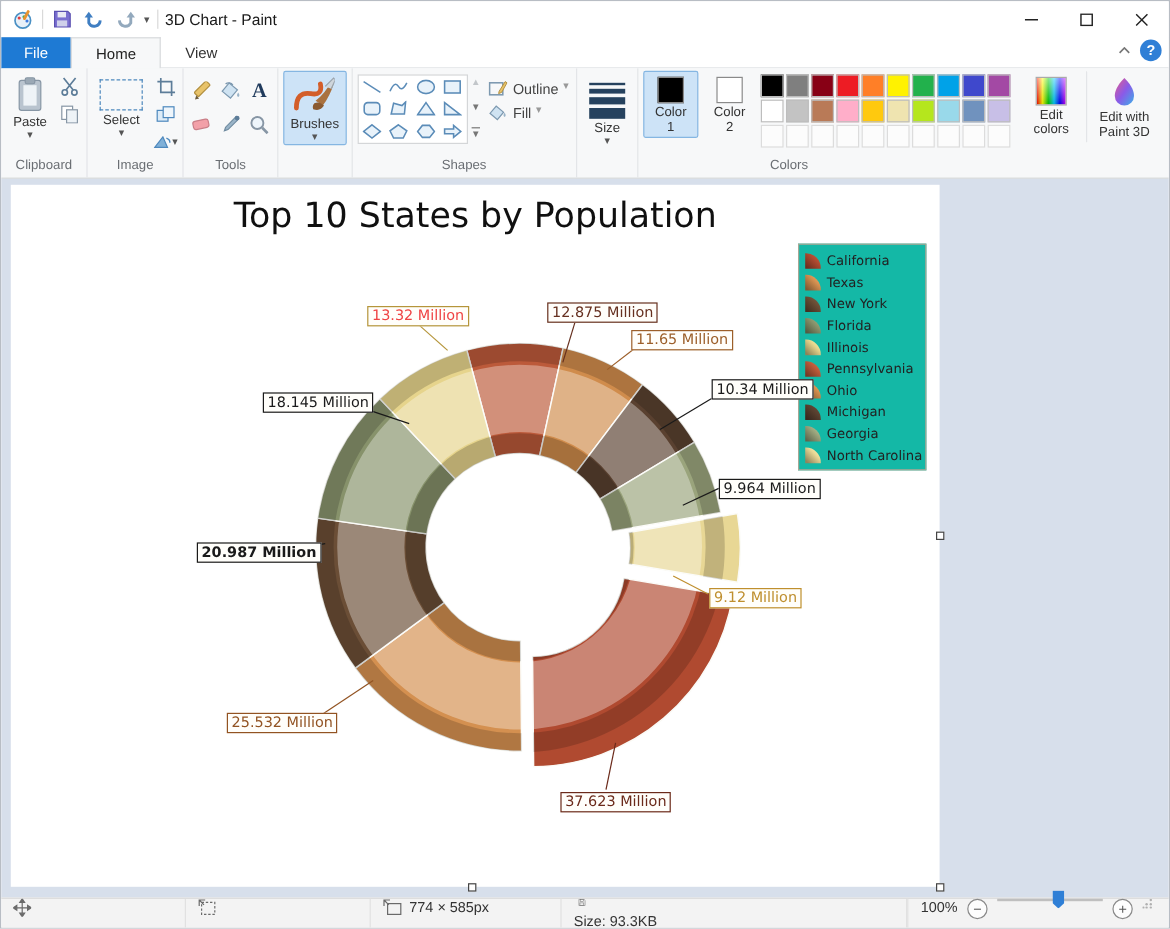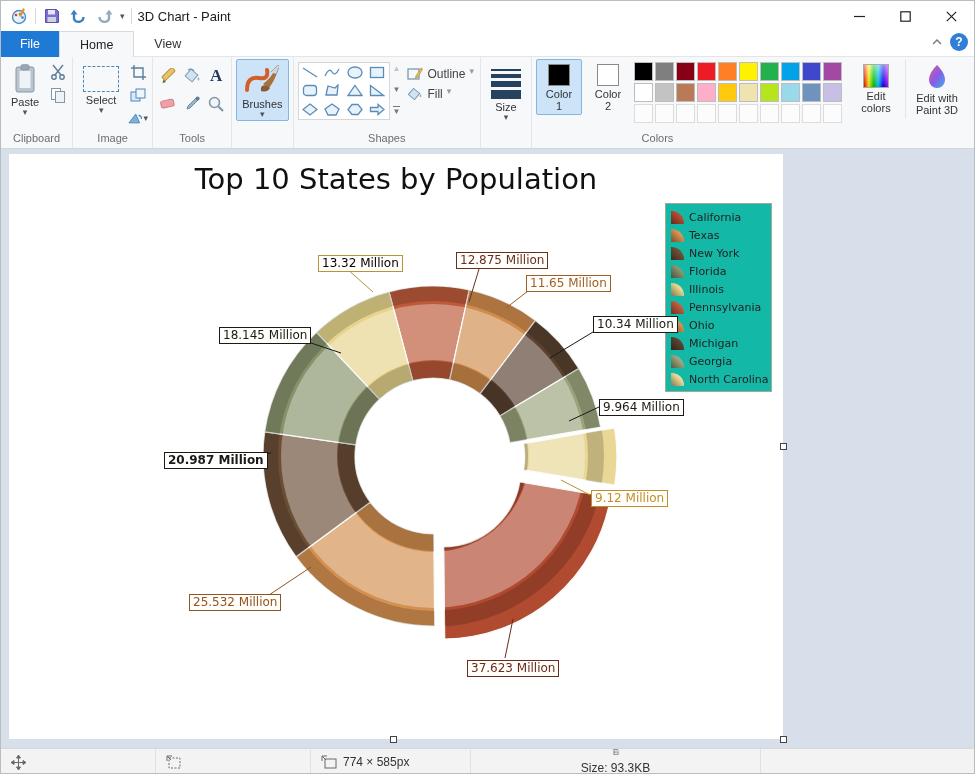--- a/index.html
+++ b/index.html
@@ -63,21 +63,21 @@
   .chart-title { position:absolute; left:0; top:8px; width:100%; text-align:center; font-family:"DejaVu Sans", sans-serif; font-size:29px; color:#101010; }
   #donut-svg { position:absolute; left:0; top:0; }
   .dlabel { position:absolute; font-family:"DejaVu Sans", sans-serif; font-size:12px; line-height:15px; padding:0 3px; background:#fffefa; border:1px solid; white-space:nowrap; }
   .legend { position:absolute; left:656px; top:49px; width:107px; background:#14b8a6; border:1px solid #a7a795; padding:4px 4px 3px 5px; }
   .lrow { display:flex; align-items:center; gap:5px; height:18px; }
   .lswatch { width:13px; height:13px; border-radius:0 95% 0 0; flex:0 0 13px; }
   .ltext { font-family:"DejaVu Sans", sans-serif; font-size:11px; color:#222; white-space:nowrap; }
 
   
   .statusbar { position:absolute; left:0; top:747px; width:100%; height:27px; background:#f3f3f3; border-top:1px solid #d7d7d7; display:flex; align-items:center; font-size:12px; color:#333; }
-  .scell { height:100%; display:flex; align-items:center; gap:6px; padding:0 10px; border-right:1px solid #e1e1e1; }
+  .scell { height:100%; display:flex; align-items:flex-start; gap:6px; padding:0 10px; border-right:1px solid #e1e1e1; }
   .scell.zoom { margin-left:auto; border-right:none; border-left:1px solid #e1e1e1; gap:8px; padding-right:14px; }
   .zbtn { width:17px; height:17px; border:1px solid #8a8a8a; border-radius:50%; display:flex; align-items:center; justify-content:center; font-size:12px; color:#555; background:#fdfdfd; }
   .ztrack { position:relative; width:88px; height:2px; background:#bfbfbf; }
   .zthumb { position:absolute; left:46px; top:-7px; width:10px; height:15px; background:#2f7fd6; clip-path:polygon(0 0,100% 0,100% 70%,50% 100%,0 70%); }
   svg.icon { display:block; }
 </style>
 </head>
 <body>
 
 <div class="window">
@@ -526,21 +526,21 @@
           </div>
           <div class="lrow">
             <span class="lswatch" style="background: linear-gradient(45deg, rgb(144, 133, 92) 10%, rgb(232, 215, 149) 60%, rgb(255, 255, 186) 100%);"></span>
             <span class="ltext">North Carolina</span>
           </div>
         </div>
     <div class="dlabel" style="left: 458px; top: 506px; color: rgb(107, 42, 26); border-color: rgb(107, 42, 26);">37.623 Million</div>
         <div class="dlabel" style="left: 180px; top: 440px; color: rgb(146, 83, 34); border-color: rgb(146, 83, 34);">25.532 Million</div>
         <div class="dlabel" style="left: 155px; top: 298px; color: rgb(26, 26, 26); border-color: rgb(26, 26, 26); font-weight: bold;">20.987 Million</div>
         <div class="dlabel" style="left: 210px; top: 173px; color: rgb(26, 26, 26); border-color: rgb(26, 26, 26);">18.145 Million</div>
-        <div class="dlabel" style="left: 297px; top: 101px; color: #000000; border-color: rgb(181, 149, 58); margin-left: 12px;">13.32 Million</div>
+        <div class="dlabel" style="left: 297px; top: 101px; color: #ef4444; border-color: rgb(181, 149, 58);">13.32 Million</div>
         <div class="dlabel" style="left: 447px; top: 98px; color: rgb(102, 48, 31); border-color: rgb(102, 48, 31);">12.875 Million</div>
         <div class="dlabel" style="left: 517px; top: 121px; color: rgb(156, 95, 42); border-color: rgb(156, 95, 42);">11.65 Million</div>
         <div class="dlabel" style="left: 584px; top: 162px; color: rgb(26, 26, 26); border-color: rgb(26, 26, 26);">10.34 Million</div>
         <div class="dlabel" style="left: 590px; top: 245px; color: rgb(26, 26, 26); border-color: rgb(26, 26, 26);">9.964 Million</div>
         <div class="dlabel" style="left: 582px; top: 336px; color: rgb(191, 143, 46); border-color: rgb(191, 143, 46);">9.12 Million</div>
       </div>
     <span class="handle" style="left:779px; top:294px;"></span>
     <span class="handle" style="left:389px; top:587px;"></span>
     <span class="handle" style="left:779px; top:587px;"></span>
   </div>
@@ -565,14 +565,30 @@
       <span>774 × 585px</span>
     </div>
     <div class="scell" style="width:290px;flex-direction:column;">
       <svg class="icon" width="14" height="14" viewBox="0 0 14 14">
           <path d="M1 1 h10 l2 2 v10 h-12 z" fill="none" stroke="#6a6a6a"></path>
           <rect x="3.5" y="1.5" width="6" height="4" fill="none" stroke="#6a6a6a"></rect>
           <rect x="3" y="8" width="7.5" height="4.5" fill="none" stroke="#6a6a6a"></rect>
         </svg>
       <span>Size: 93.3KB</span>
     </div>
+    <div class="scell zoom">
+      <span>100%</span>
+      <span class="zbtn">−</span>
+      <span class="ztrack">
+          <span class="zthumb"></span>
+        </span>
+      <span class="zbtn">+</span>
+      <svg class="icon" width="8" height="8" viewBox="0 0 8 8">
+          <circle cx="7" cy="1" r="1" fill="#b0b0b0"></circle>
+          <circle cx="7" cy="4.5" r="1" fill="#b0b0b0"></circle>
+          <circle cx="3.5" cy="4.5" r="1" fill="#b0b0b0"></circle>
+          <circle cx="7" cy="7.5" r="1" fill="#b0b0b0"></circle>
+          <circle cx="3.5" cy="7.5" r="1" fill="#b0b0b0"></circle>
+          <circle cx="0.8" cy="7.5" r="1" fill="#b0b0b0"></circle>
+        </svg>
+    </div>
   </div>
 </div>
 
 </body></html>

